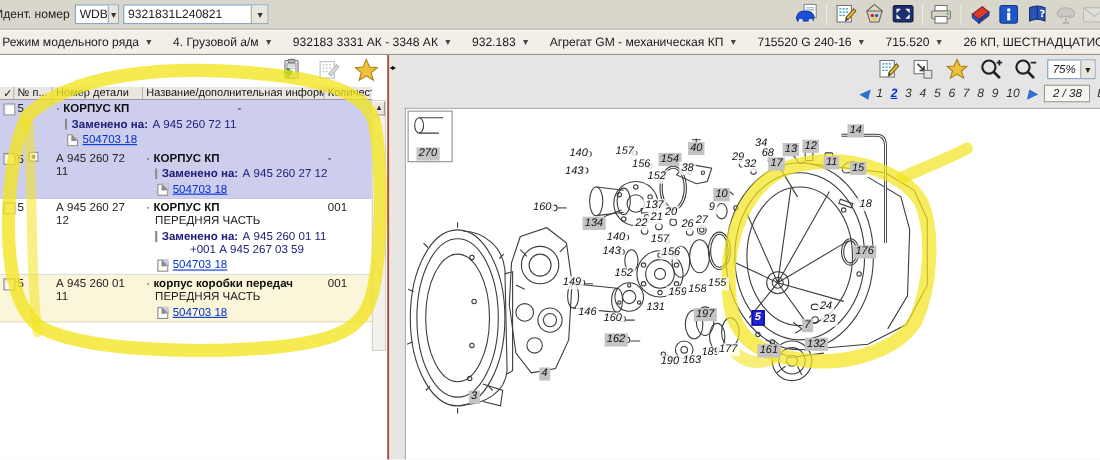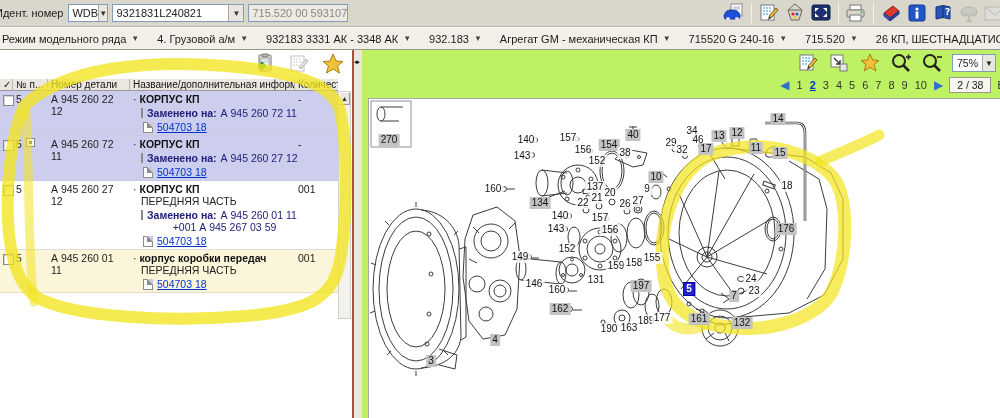--- a/index.html
+++ b/index.html
@@ -65,21 +65,21 @@
   #lscroll .sb-up { height:13px; background:#e9e7df; border:1px solid #fff; border-right-color:#999; border-bottom-color:#999;
                     font-size:7px; text-align:center; line-height:12px; color:#333; }
   #lp-marker { position:absolute; left:0; top:0; pointer-events:none; }
 
   
   #divider { position:absolute; left:352px; top:50px; width:2px; height:368px; background:#b04a42; }
   #splitter { position:absolute; left:354px; top:50px; width:8px; height:368px; background:#e9e7df; }
   #splitter .arr { position:absolute; top:8px; left:0; font-size:7px; color:#111; letter-spacing:-1px; }
 
   
-  #right-panel { position:absolute; left:362px; top:50px; width:638px; height:368px; background:#bef264; }
+  #right-panel { position:absolute; left:362px; top:50px; width:638px; height:368px; background:#e5e5e5;font-style:italic; }
   #rp-toolbar { position:absolute; right:4px; top:2px; display:flex; align-items:center; gap:9px; }
   .zoomsel { width:44px; height:18px; background:#fff; border:1px solid #7f9db9; display:flex; align-items:center;
              padding-left:4px; font-size:10.5px; }
   .zoomsel .da { margin-left:auto; width:13px; height:16px; background:#e8e6df; border-left:1px solid #aaa;
                  font-size:8px; display:flex; align-items:center; justify-content:center; }
   #rp-pager { position:absolute; right:-22px; top:27px; display:flex; align-items:center; gap:6px; font-size:11px; }
   .pgarrow { color:#2f6fd0; font-size:12px; cursor:pointer; }
   .pgnum { color:#333; padding:0 1px; cursor:pointer; }
   .pgnum.cur { color:#0033cc; font-weight:bold; text-decoration:underline; }
   .pagebox { border:1px solid #9a978c; background:#f6f5f0; padding:1px 7px; font-size:10.5px; }
@@ -103,23 +103,20 @@
   <div id="topbar">
     <span class="ident-label">Идент. номер</span>
     <div class="xpfield" style="width:40px">
       <span>WDB</span>
       <span class="da">▼</span>
     </div>
     <div class="xpfield" style="width:132px; margin-left:4px">
       <span>9321831L240821</span>
       <span class="da">▼</span>
     </div>
-    <div class="xpfield ro" style="width:100px; margin-left:4px">
-      <span>715.520 00 593107</span>
-    </div>
 
     <div id="tb-icons">
       <span class="icon">
         <svg width="22" height="20" viewBox="0 0 22 20">
             <rect x="8" y="1" width="11" height="12" fill="#fff" stroke="#888"></rect>
             <path d="M10 4h7M10 6h7M10 8h5" stroke="#9ab" stroke-width="1"></path>
             <path d="M1 13c1-4 3-6 7-6s8 1 9 5l-1 4H2z" fill="#1d4ed8" stroke="#123a9e"></path>
             <circle cx="5" cy="16" r="2" fill="#dde"></circle>
             <circle cx="14" cy="16" r="2" fill="#dde"></circle>
           </svg>
@@ -260,21 +257,20 @@
         <div class="c1">✓</div>
         <div class="c2">№ п...</div>
         <div class="c3">Номер детали</div>
         <div class="c4">Название/дополнительная информация</div>
         <div class="c5">Количество</div>
       </div>
 
       <div class="trow row-sel">
         <div class="c1"><span class="cb"></span></div>
         <div class="c2">5</div>
-        <div class="c3">А 945 260 22 12</div>
         <div class="c4">
           <div class="pname"><span class="blt">·</span><b>КОРПУС КП</b></div>
           <div class="repl">
               <span class="cb sm"></span>
               <b>Заменено на:</b>
               <span>А 945 260 72 11</span>
             </div>
           <div class="lnkline">
               <span class="docicon"></span>
               <a class="plink">504703 18</a>
@@ -582,21 +578,21 @@
           <div class="dlabel p" style="left: 214px; top: 104px;">22</div>
           <div class="dlabel p" style="left: 228px; top: 99px;">21</div>
           <div class="dlabel p" style="left: 241px; top: 94px;">20</div>
           <div class="dlabel p" style="left: 256px; top: 105px;">26</div>
           <div class="dlabel p" style="left: 269px; top: 102px;">27</div>
           <div class="dlabel p" style="left: 278px; top: 90px;">9</div>
           <div class="dlabel g" style="left: 287px; top: 78px;">10</div>
           <div class="dlabel p" style="left: 302px; top: 44px;">29</div>
           <div class="dlabel p" style="left: 313px; top: 51px;">32</div>
           <div class="dlabel p" style="left: 323px; top: 32px;">34</div>
-          <div class="dlabel p" style="left: 329px; top: 41px;">46</div>
+          <div class="dlabel p" style="left: 329px; top: 41px;">68</div>
           <div class="dlabel g" style="left: 337px; top: 50px;">17</div>
           <div class="dlabel g" style="left: 350px; top: 37px;">13</div>
           <div class="dlabel g" style="left: 368px; top: 34px;">12</div>
           <div class="dlabel g" style="left: 387px; top: 49px;">11</div>
           <div class="dlabel g" style="left: 409px; top: 20px;">14</div>
           <div class="dlabel g" style="left: 411px; top: 54px;">15</div>
           <div class="dlabel p" style="left: 407px; top: 87px; margin-left: 11px;">18</div>
           <div class="dlabel g" style="left: 417px; top: 130px;">176</div>
           <div class="dlabel p" style="left: 191px; top: 117px;">140</div>
           <div class="dlabel p" style="left: 187px; top: 130px;">143</div>
@@ -616,17 +612,17 @@
           <div class="dlabel p" style="left: 293px; top: 219px;">177</div>
           <div class="dlabel p" style="left: 240px; top: 230px;">190</div>
           <div class="dlabel p" style="left: 260px; top: 229px;">163</div>
           <div class="dlabel g" style="left: 62px; top: 262px;">3</div>
           <div class="dlabel g" style="left: 126px; top: 241px;">4</div>
           <div class="dlabel p" style="left: 382px; top: 180px;">24</div>
           <div class="dlabel p" style="left: 385px; top: 192px;">23</div>
           <div class="dlabel g" style="left: 365px; top: 197px;">7</div>
           <div class="dlabel b" style="left: 320px; top: 190px;">5</div>
           <div class="dlabel g" style="left: 330px; top: 220px;">161</div>
-          <div class="dlabel g" style="left: 373px; top: 224px;">132</div>
+          <div class="dlabel g" style="left: 373px; top: 214px;">132</div>
         </div>
     </div>
   </div>
 </div>
 
 </body></html>

